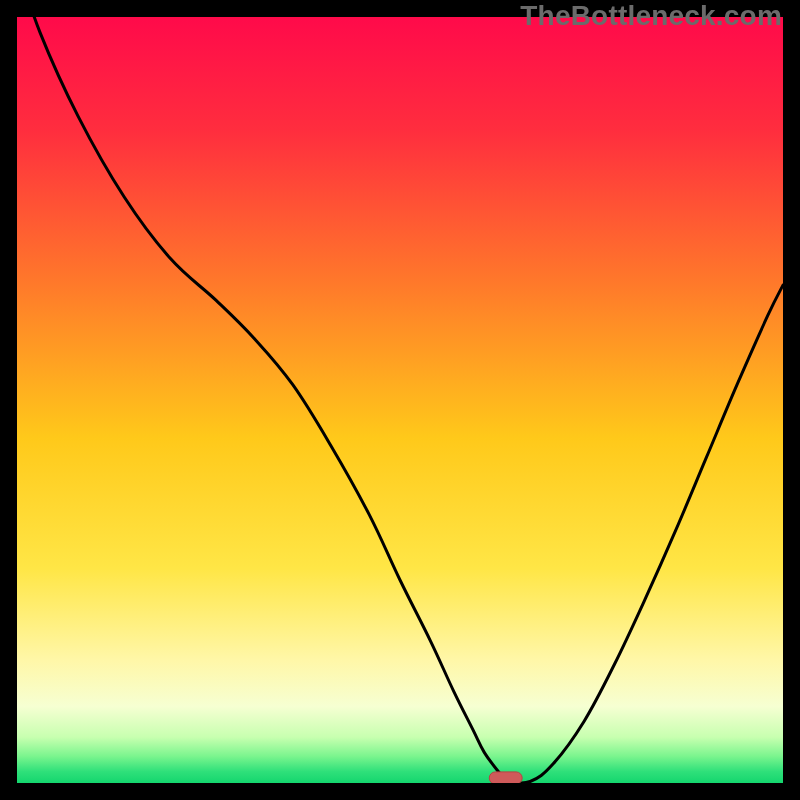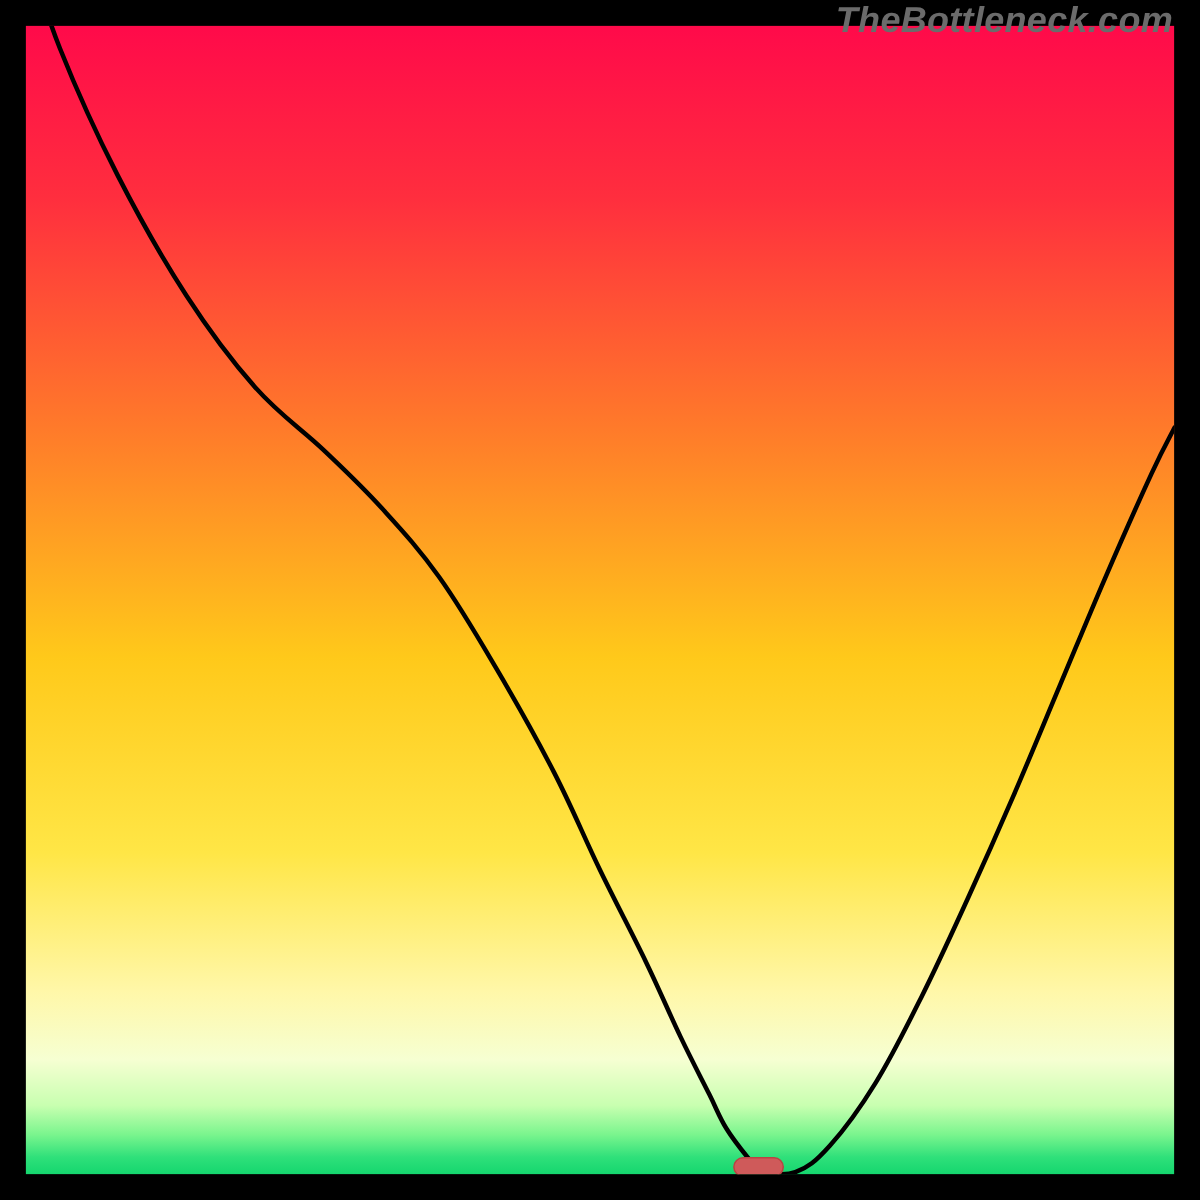--- a/index.html
+++ b/index.html
@@ -24,26 +24,25 @@
     top: 17px;
     width: 766px;
     height: 766px;
     overflow: hidden;
   }
   .watermark {
     position: absolute;
     top: 0px;
     right: 18px;
     font-family: Arial, Helvetica, sans-serif;
-    font-size: 24px;
+    font-size: 28px;
     font-weight: 600;
     color: #6b6b6b;
     letter-spacing: 0.2px;
     user-select: none;
-    font-style: italic;
   }
 </style>
 </head>
 <body>
 
 <div class="frame">
   <div class="plot">
     <svg id="plot-svg" width="766" height="766" viewBox="0 0 766 766" preserveAspectRatio="none">
       <defs>
         <linearGradient id="bg-grad" x1="0" y1="0" x2="0" y2="1">

